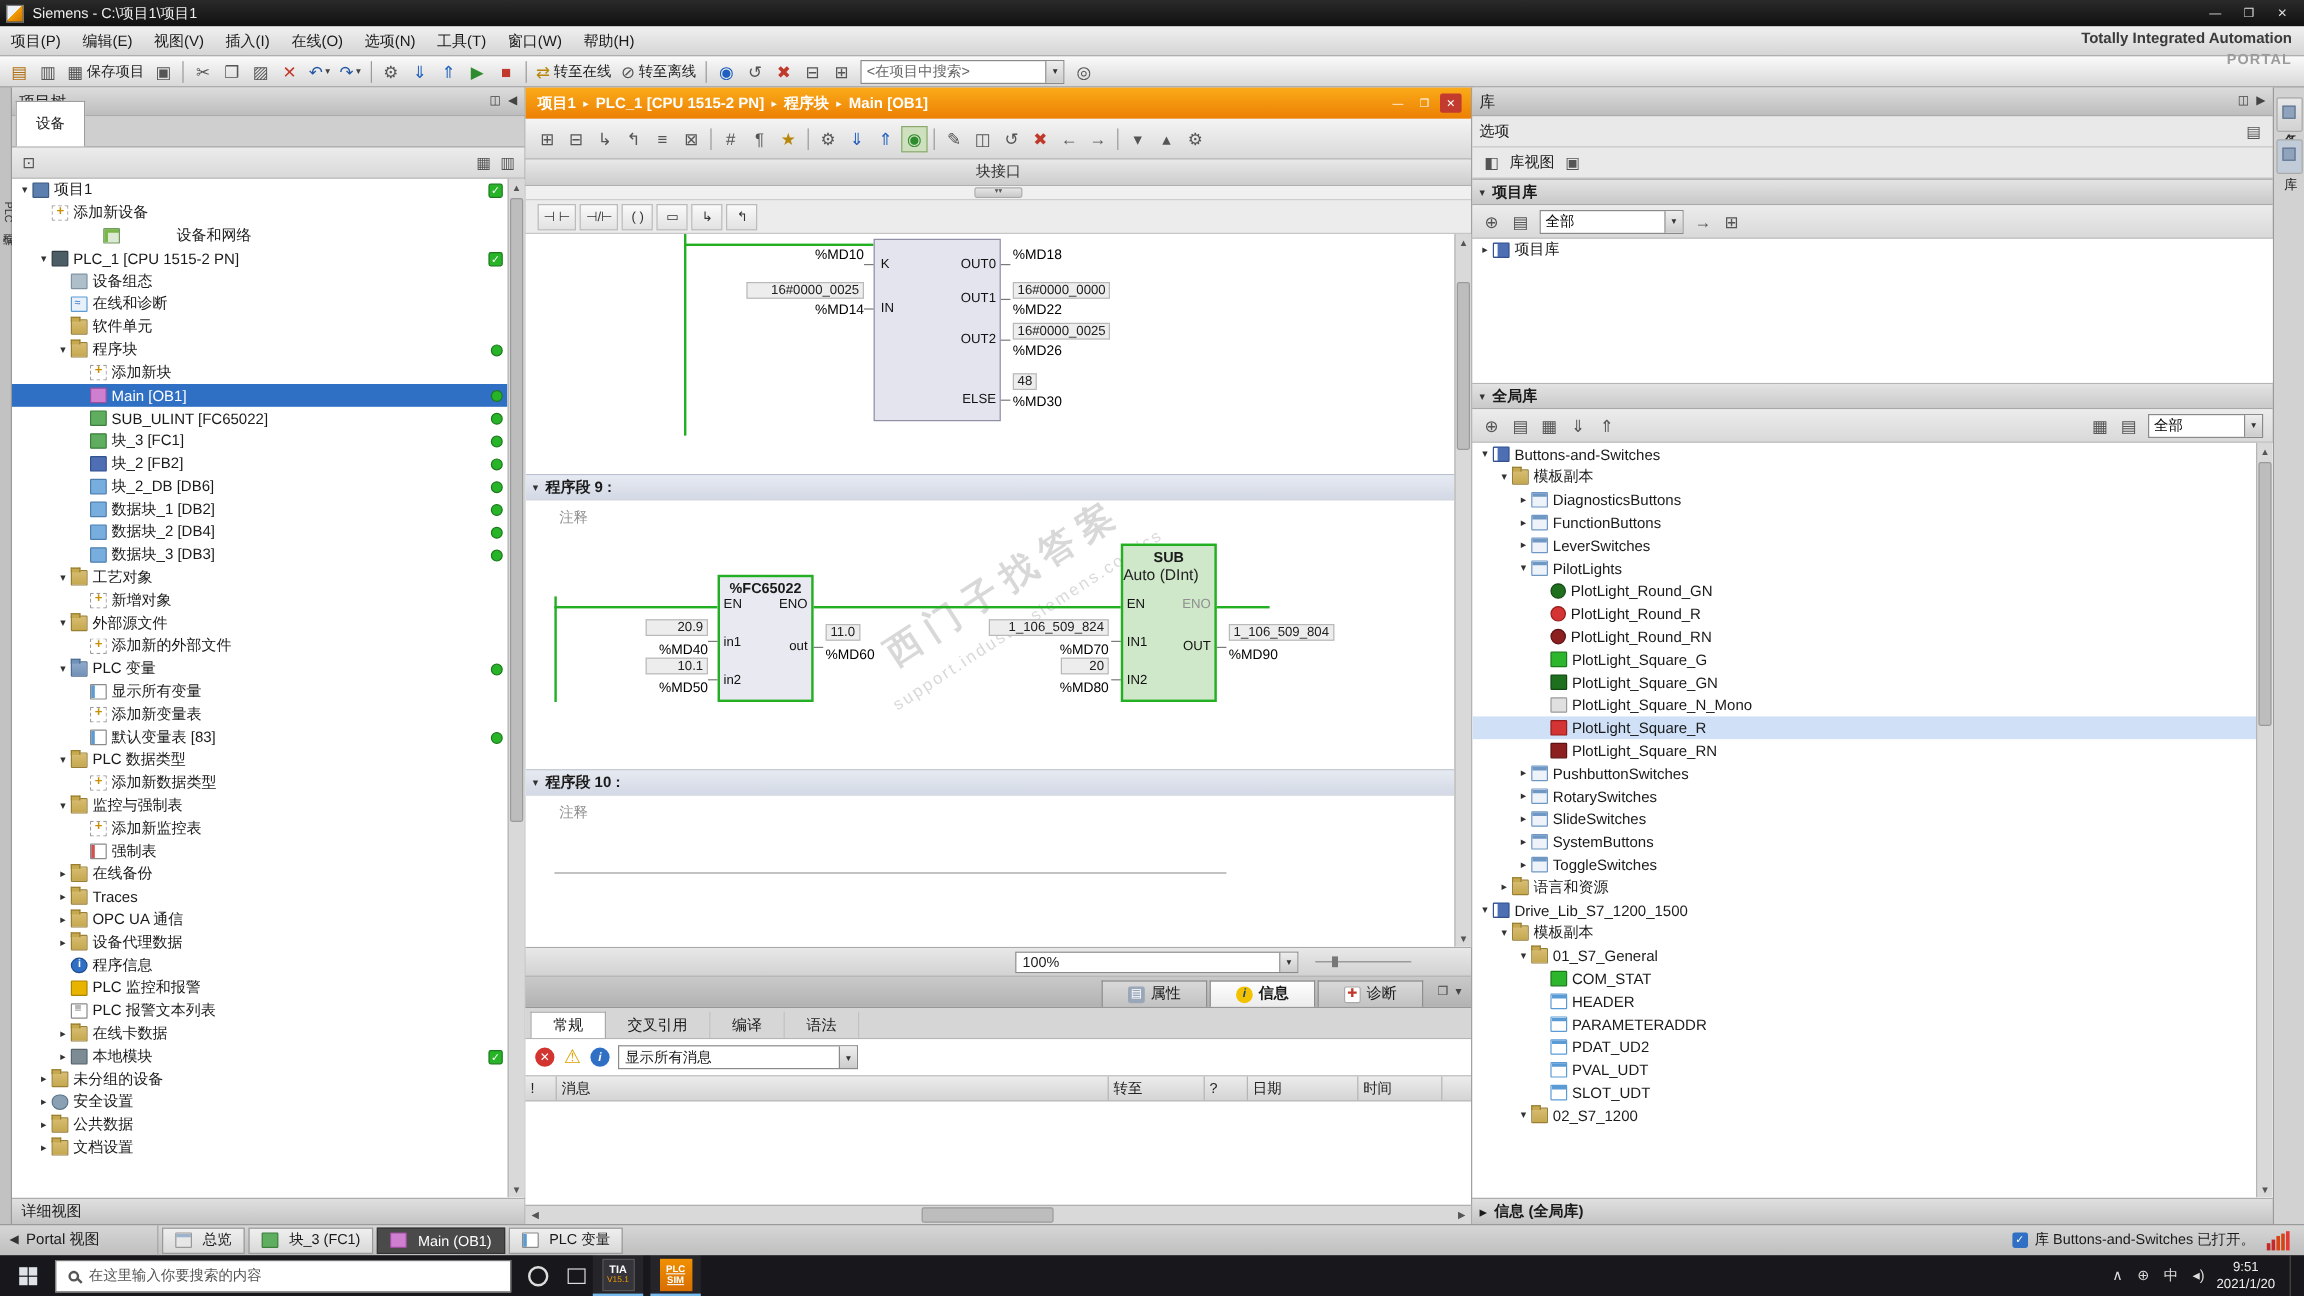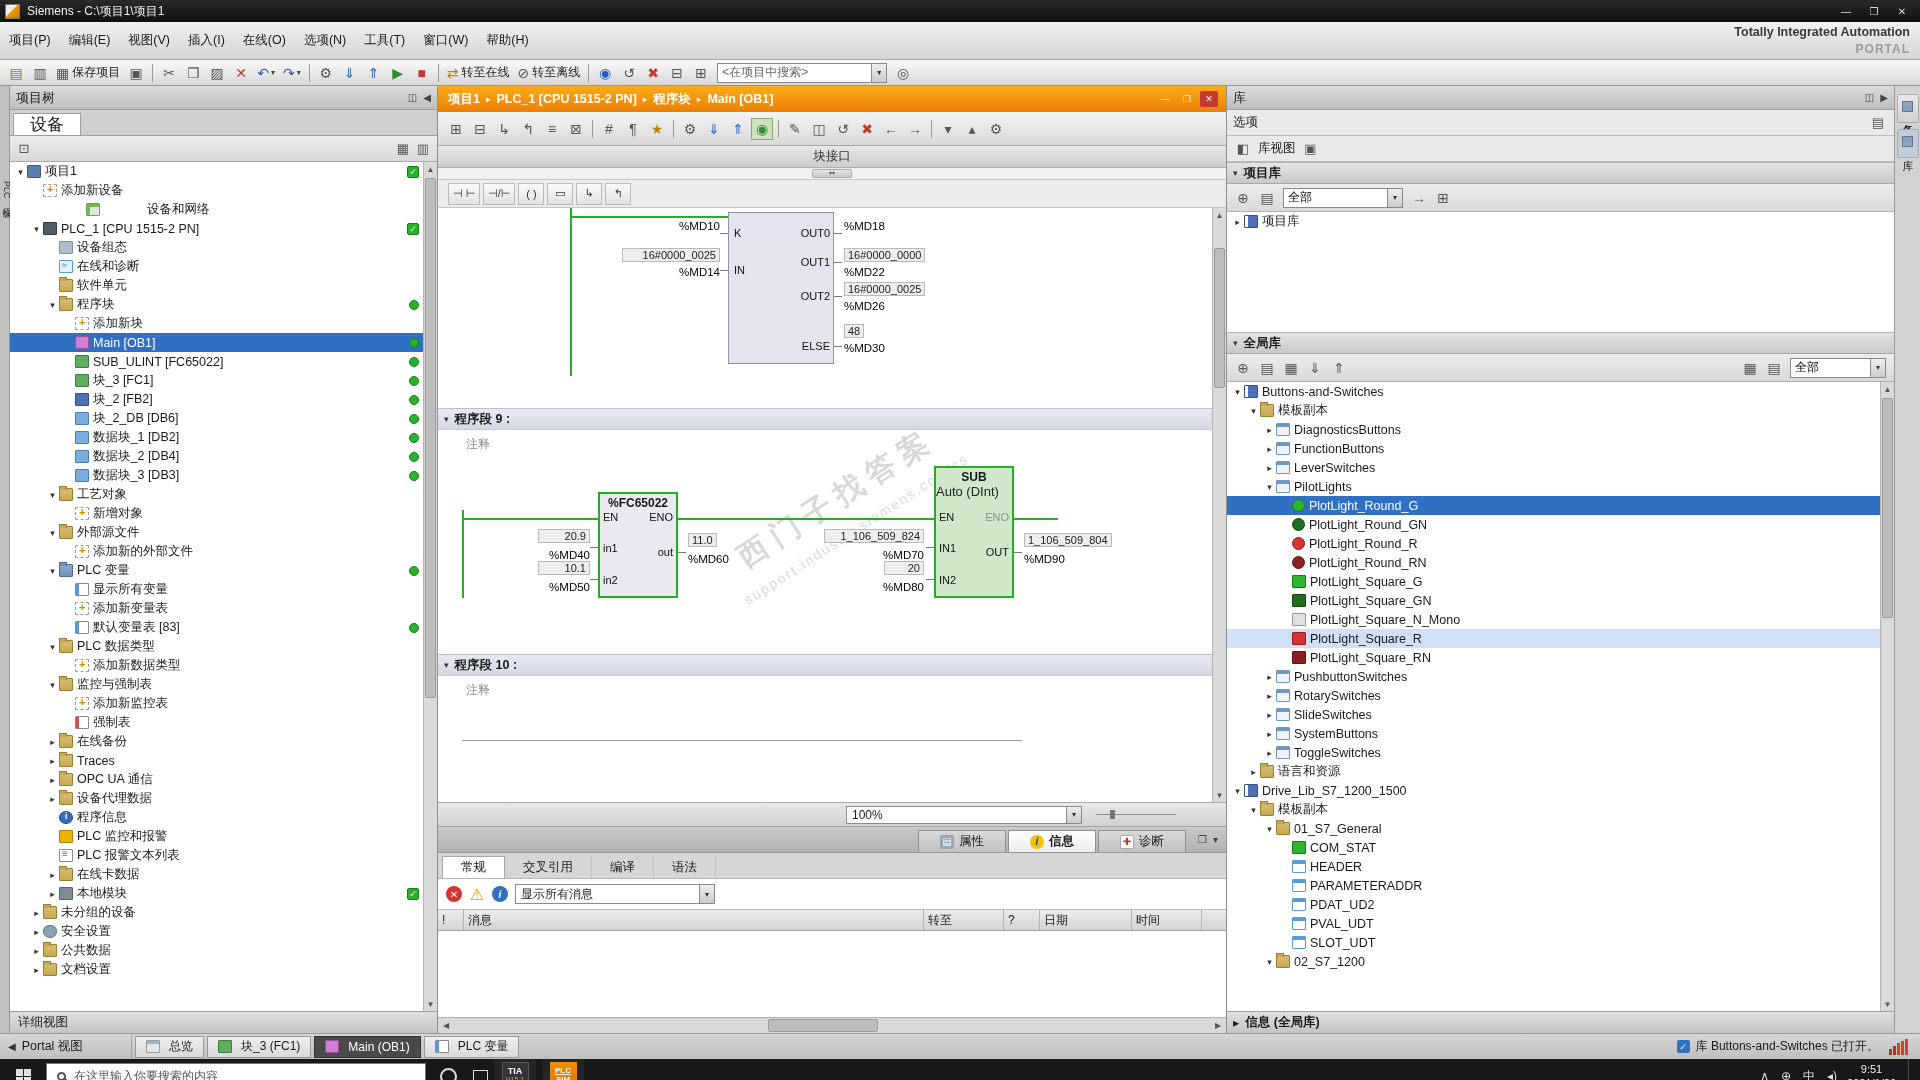--- a/index.html
+++ b/index.html
@@ -5,21 +5,21 @@
 *{margin:0;padding:0;box-sizing:border-box;font-family:"Liberation Sans","DejaVu Sans",sans-serif;}
 html,body{width:1920px;height:1080px;overflow:hidden;background:#000;}
 #app{position:relative;width:1920px;height:1080px;background:#c8c8c8;font-size:12px;color:#1a1a1a;}
 
 
 .titlebar{height:22px;background:linear-gradient(#2a2a2a,#101010);display:flex;align-items:center;color:#eee;}
 .tb-logo{width:15px;height:15px;margin:0 7px 0 5px;background:linear-gradient(135deg,#eef2f6 0%,#eef2f6 46%,#f59b00 46%,#c87700 100%);border:1px solid #777;}
 .tb-title{font-size:12px;}
 .tb-winbtns{margin-left:auto;display:flex;padding-right:4px;}
 .tb-winbtn{width:28px;height:18px;display:flex;align-items:center;justify-content:center;color:#ddd;font-size:10px;}
-.menubar{height:38px;background:linear-gradient(#f0f0f0,#d5d5d5);display:flex;align-items:center;border-bottom:1px solid #a8a8a8;}
+.menubar{height:25px;background:linear-gradient(#f0f0f0,#d5d5d5);display:flex;align-items:center;border-bottom:1px solid #a8a8a8;}
 .menu-item{padding:0 9px;font-size:12.5px;height:100%;display:flex;align-items:center;}
 .brand{position:absolute;right:10px;top:25px;text-align:right;z-index:60;pointer-events:none;}
 .brand1{font-size:12.5px;font-weight:bold;color:#3a3a3a;}
 .brand2{font-size:12px;font-weight:bold;color:#9b9b9b;letter-spacing:1px;line-height:21px;}
 .maintoolbar{height:26px;background:linear-gradient(#fafafa,#d8d8d8);border-bottom:1px solid #979797;display:flex;align-items:center;padding-left:4px;padding-right:330px;}
 .tbtn{height:22px;min-width:22px;display:flex;align-items:center;justify-content:center;margin:0 1px;padding:0 2px;border:1px solid transparent;}
 .tbtn.tactive{background:#cfe0bf;border:1px solid #8aa86f;}
 .tglyph{font-size:14px;line-height:1;}
 .tlabel{font-size:12px;margin-left:3px;color:#222;}
 .tdd{font-size:8px;color:#444;margin-left:2px;}
@@ -33,21 +33,21 @@
 
 .workspace{display:flex;height:947px;}
 .leftstrip{width:10px;background:#c2c2c2;border-right:1px solid #999;position:relative;flex:none;}
 .leftstrip-label{position:absolute;top:95px;left:0;writing-mode:vertical-rl;font-size:9px;color:#333;}
 .panel{background:#e9e9e9;display:flex;flex-direction:column;flex:none;}
 #project-panel{width:428px;border-right:1px solid #8f8f8f;}
 #right-panel{width:668px;border-left:1px solid #8f8f8f;}
 .panelhdr{height:24px;background:linear-gradient(#dcdcdc,#bdbdbd);border-bottom:1px solid #9e9e9e;display:flex;align-items:center;padding:0 6px;font-size:13px;color:#222;}
 .ph-icons{margin-left:auto;display:flex;gap:6px;color:#444;font-size:10px;}
 .tabrow{height:26px;background:#cfcfcf;display:flex;align-items:flex-end;border-bottom:1px solid #9e9e9e;padding-left:3px;}
-.tab-active{background:#fff;border:1px solid #9e9e9e;border-bottom:none;height:22px;padding:0 16px;display:flex;align-items:center;font-size:17px;}
+.tab-active{background:#fff;border:1px solid #9e9e9e;border-bottom:none;height:38px;padding:0 16px;display:flex;align-items:center;font-size:12px;}
 .subtool{height:26px;background:linear-gradient(#ececec,#d9d9d9);border-bottom:1px solid #aaa;display:flex;align-items:center;padding:0 4px;}
 .subtool .right{margin-left:auto;display:flex;}
 .sicon{width:20px;height:20px;display:flex;align-items:center;justify-content:center;color:#555;font-size:13px;}
 .treewrap{flex:1;background:#fff;position:relative;overflow:hidden;}
 .treelist{position:absolute;left:0;top:0;right:14px;bottom:0;overflow:hidden;}
 .trow{height:19px;display:flex;align-items:center;position:relative;font-size:12.5px;white-space:nowrap;}
 .trow.sel{background:#2f6fc4;color:#fff;}
 .trow.sel .arrow{color:#fff;}
 .trow.hl{background:#cfe0f7;}
 .arrow{width:13px;font-size:9px;color:#333;text-align:center;flex:none;}
@@ -984,25 +984,20 @@
             <div class="trow" style="padding-left: 36px;">
               <span class="arrow">▸</span>
               <span class="ic ic-panel"></span>
               <span class="tlbl">LeverSwitches</span>
             </div>
             <div class="trow" style="padding-left: 36px;">
               <span class="arrow">▾</span>
               <span class="ic ic-panel"></span>
               <span class="tlbl">PilotLights</span>
             </div>
-            <div class="trow sel" style="padding-left: 52px;">
-              <span class="arrow"></span>
-              <span class="ic ic-circle-g"></span>
-              <span class="tlbl">PlotLight_Round_G</span>
-            </div>
             <div class="trow" style="padding-left: 52px;">
               <span class="arrow"></span>
               <span class="ic ic-circle-gn"></span>
               <span class="tlbl">PlotLight_Round_GN</span>
             </div>
             <div class="trow" style="padding-left: 52px;">
               <span class="arrow"></span>
               <span class="ic ic-circle-r"></span>
               <span class="tlbl">PlotLight_Round_R</span>
             </div>

